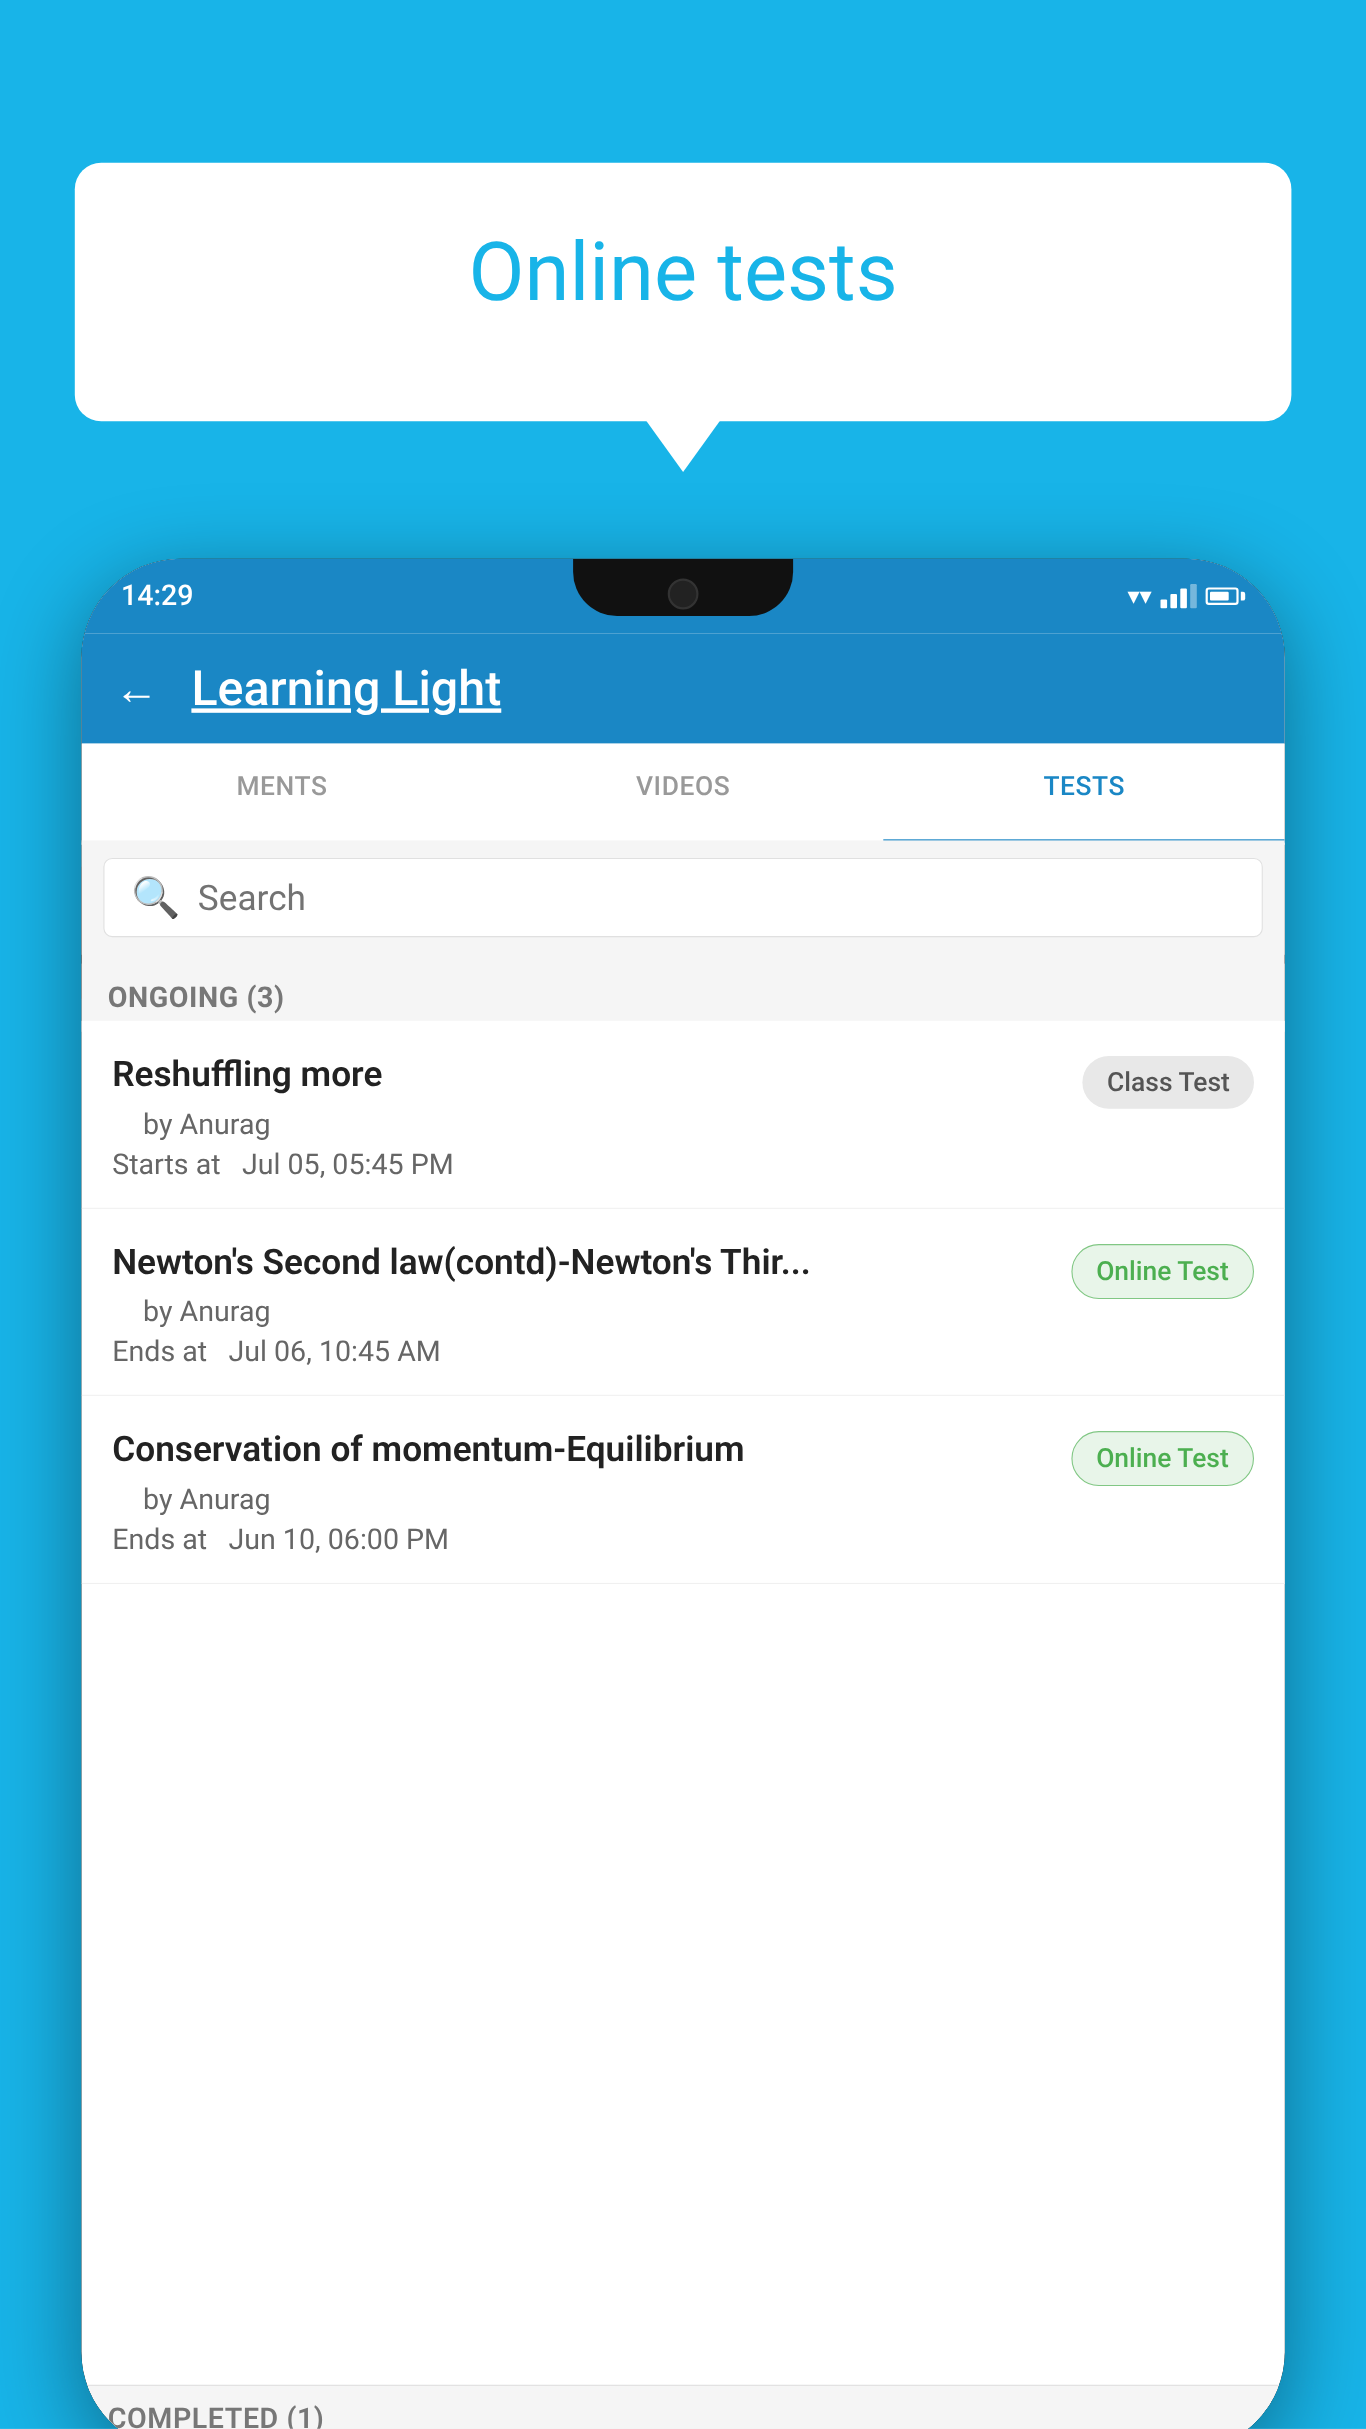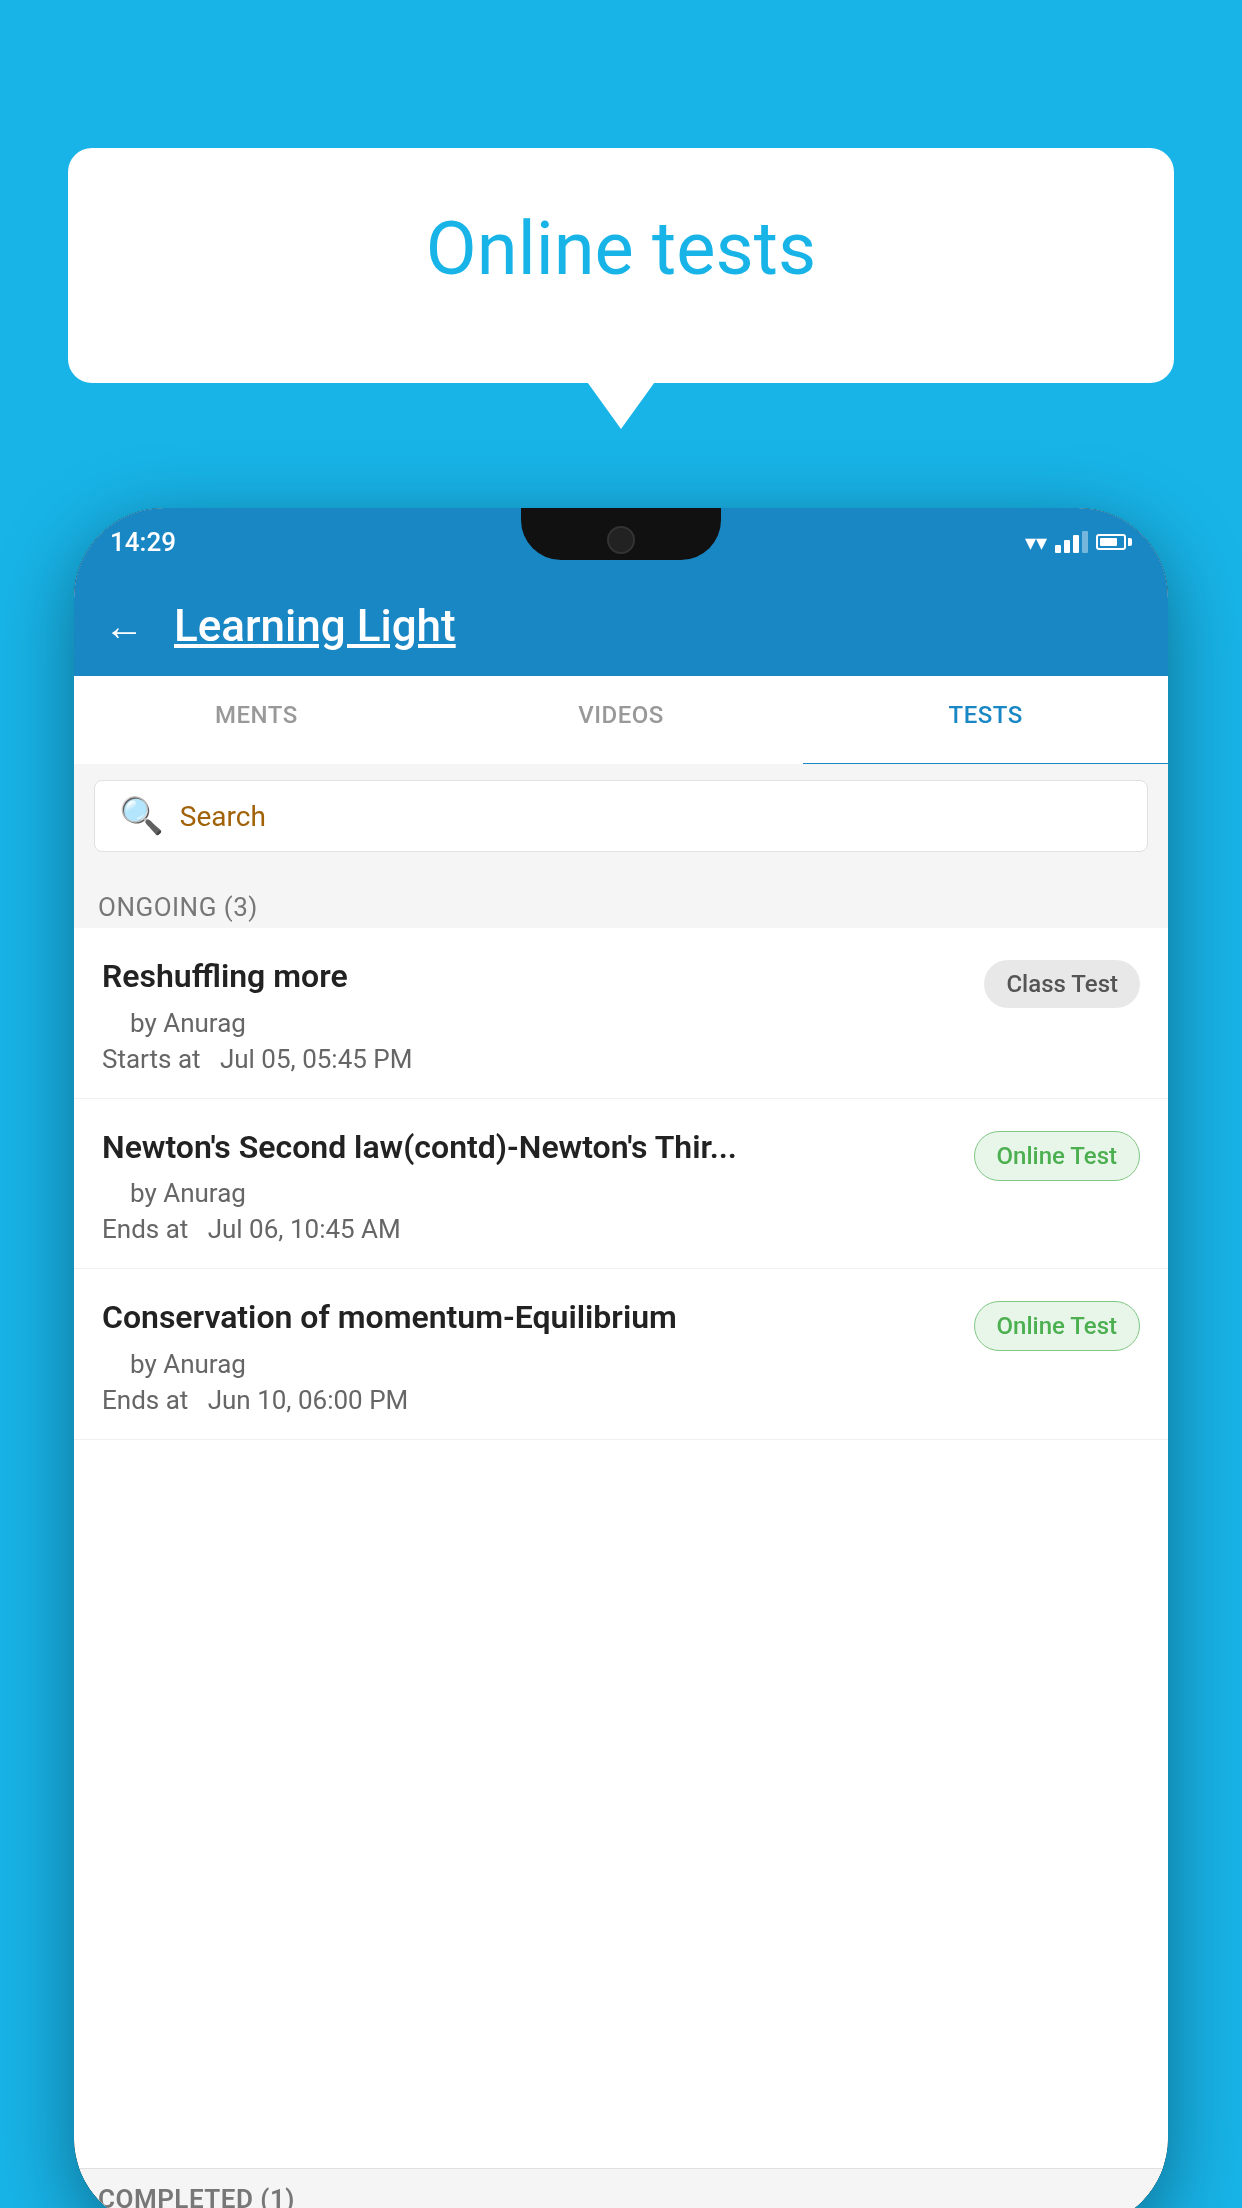--- a/index.html
+++ b/index.html
@@ -246,37 +246,37 @@
       gap: 16px;
       border: 1px solid #e0e0e0;
     }
 
     .search-icon-svg {
       color: #999;
       font-size: 36px;
     }
 
     .search-placeholder {
-      color: #a16207;
-      font-size: 28px;
+      color: #737373;
+      font-size: 32px;
     }
 
     
     .section-header {
       position: absolute;
       top: 368px;
       left: 0;
       right: 0;
       padding: 16px 24px;
       background: #f5f5f5;
     }
 
     .section-title {
       font-size: 26px;
-      font-weight: 400;
+      font-weight: 700;
       color: #777;
       letter-spacing: 0.5px;
     }
 
     
     .test-list {
       position: absolute;
       top: 420px;
       left: 0;
       right: 0;

